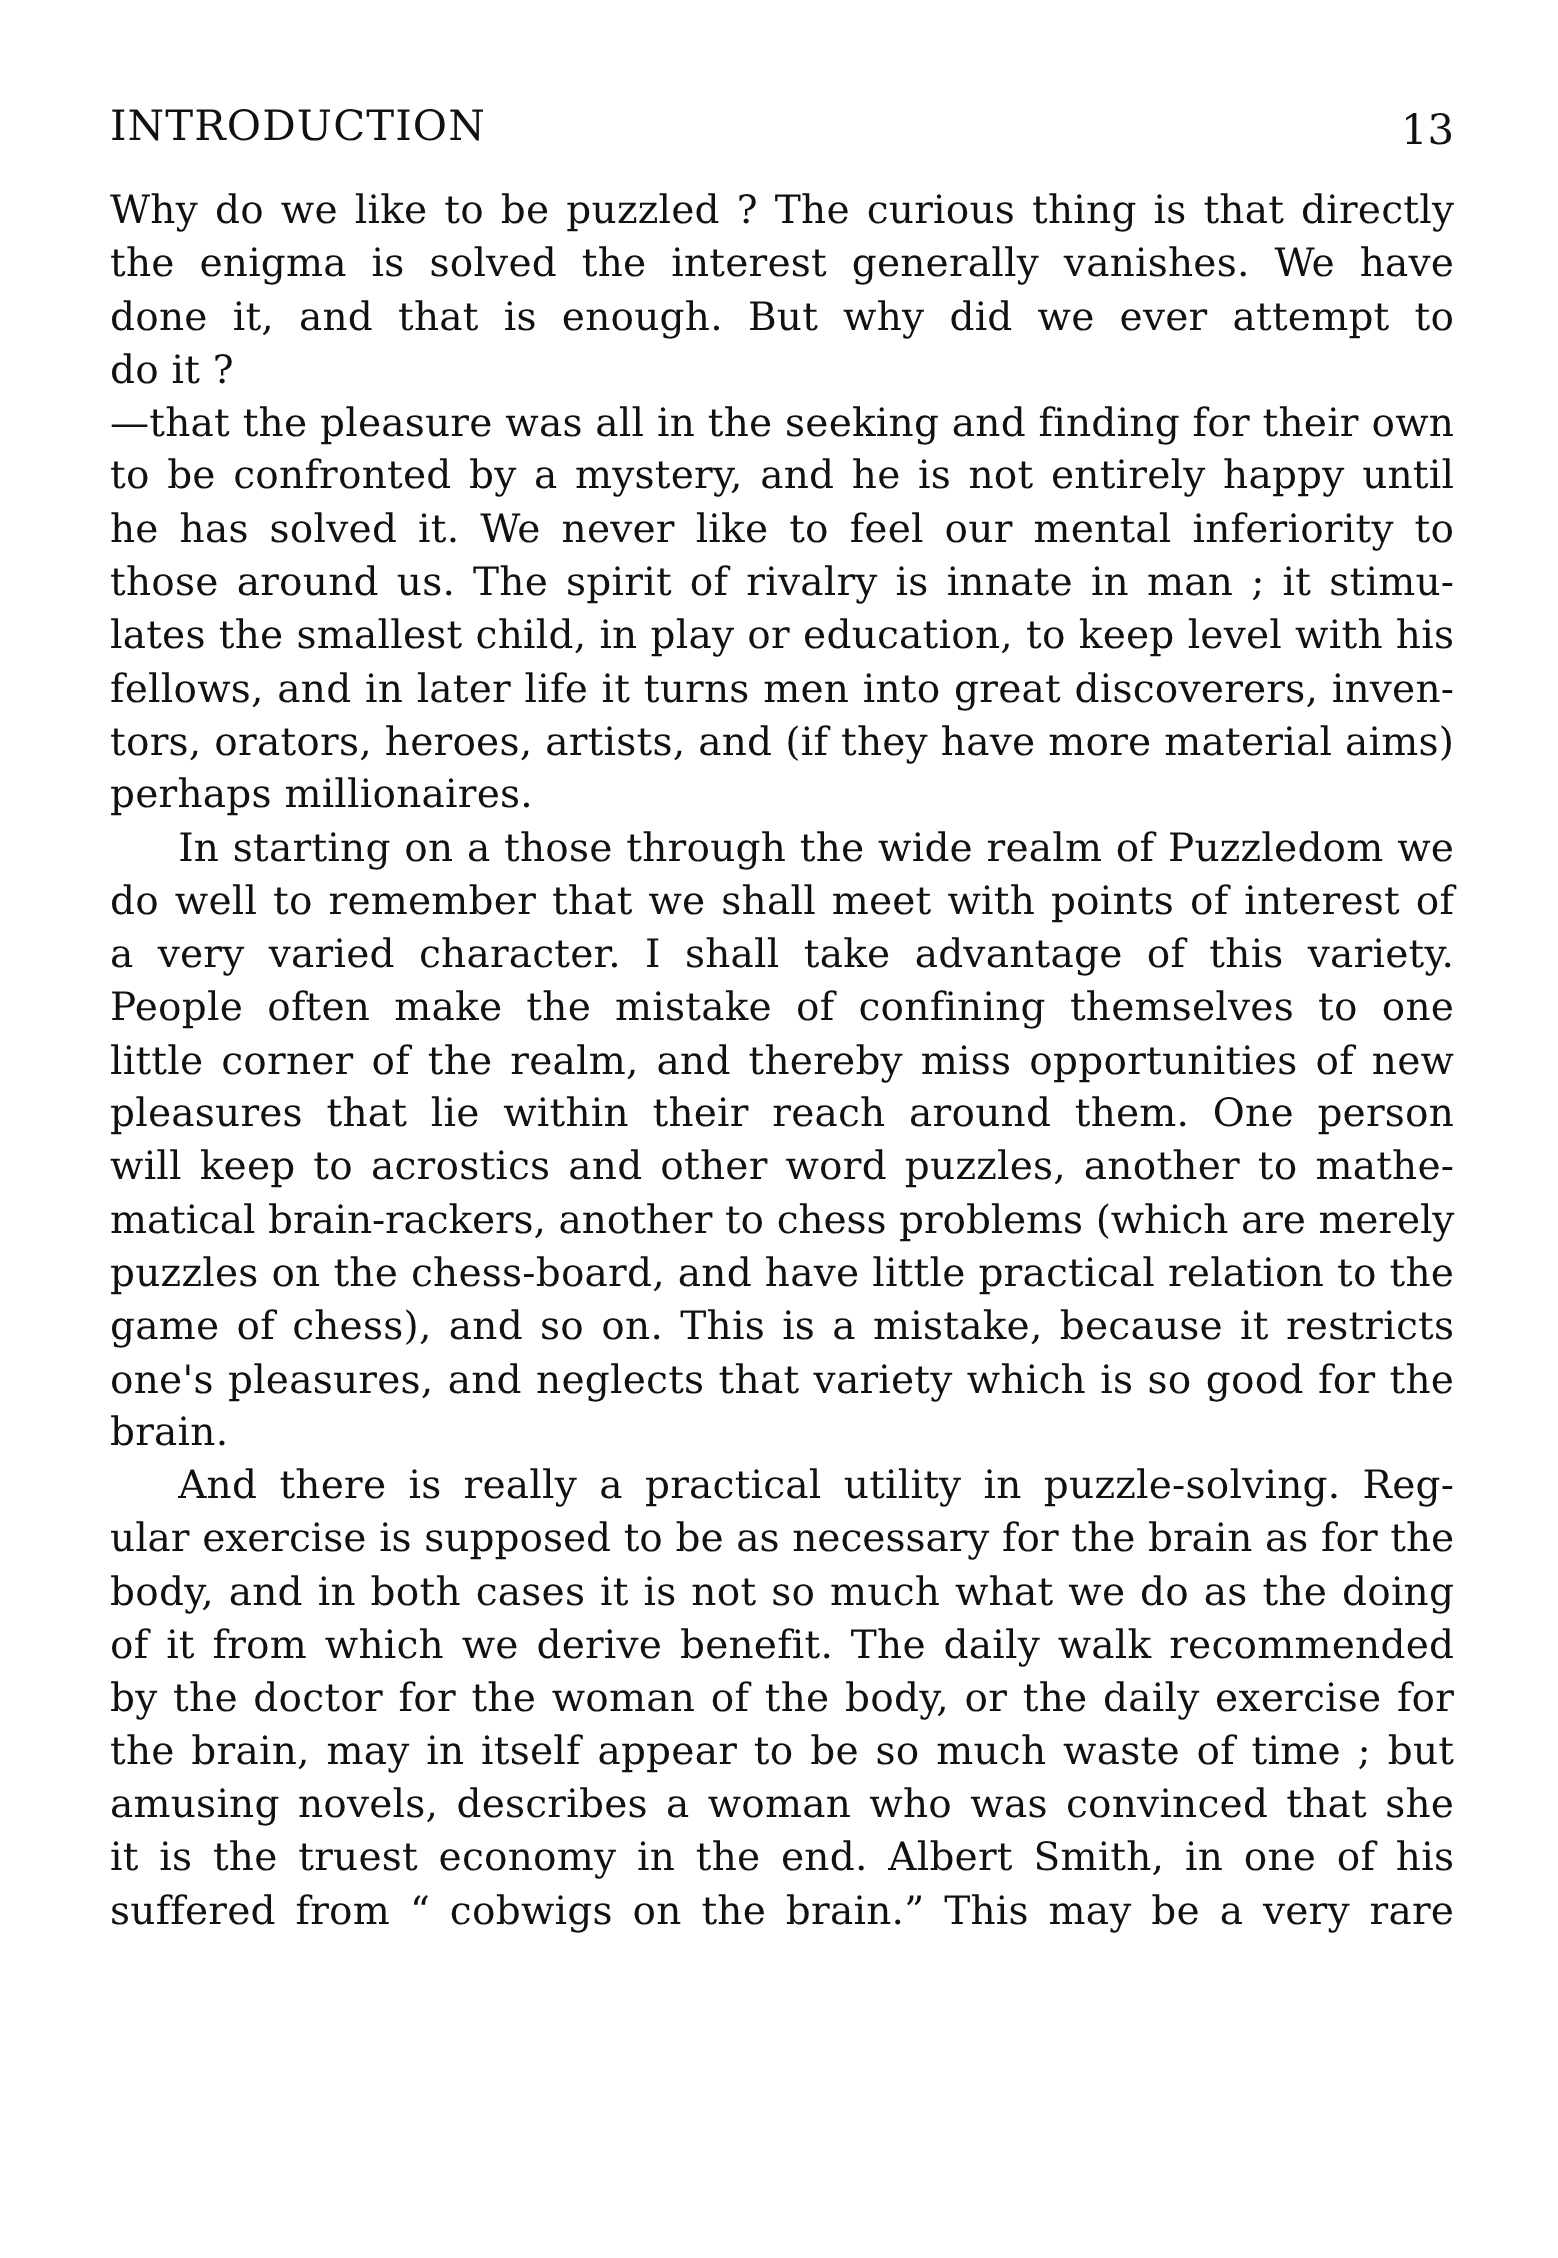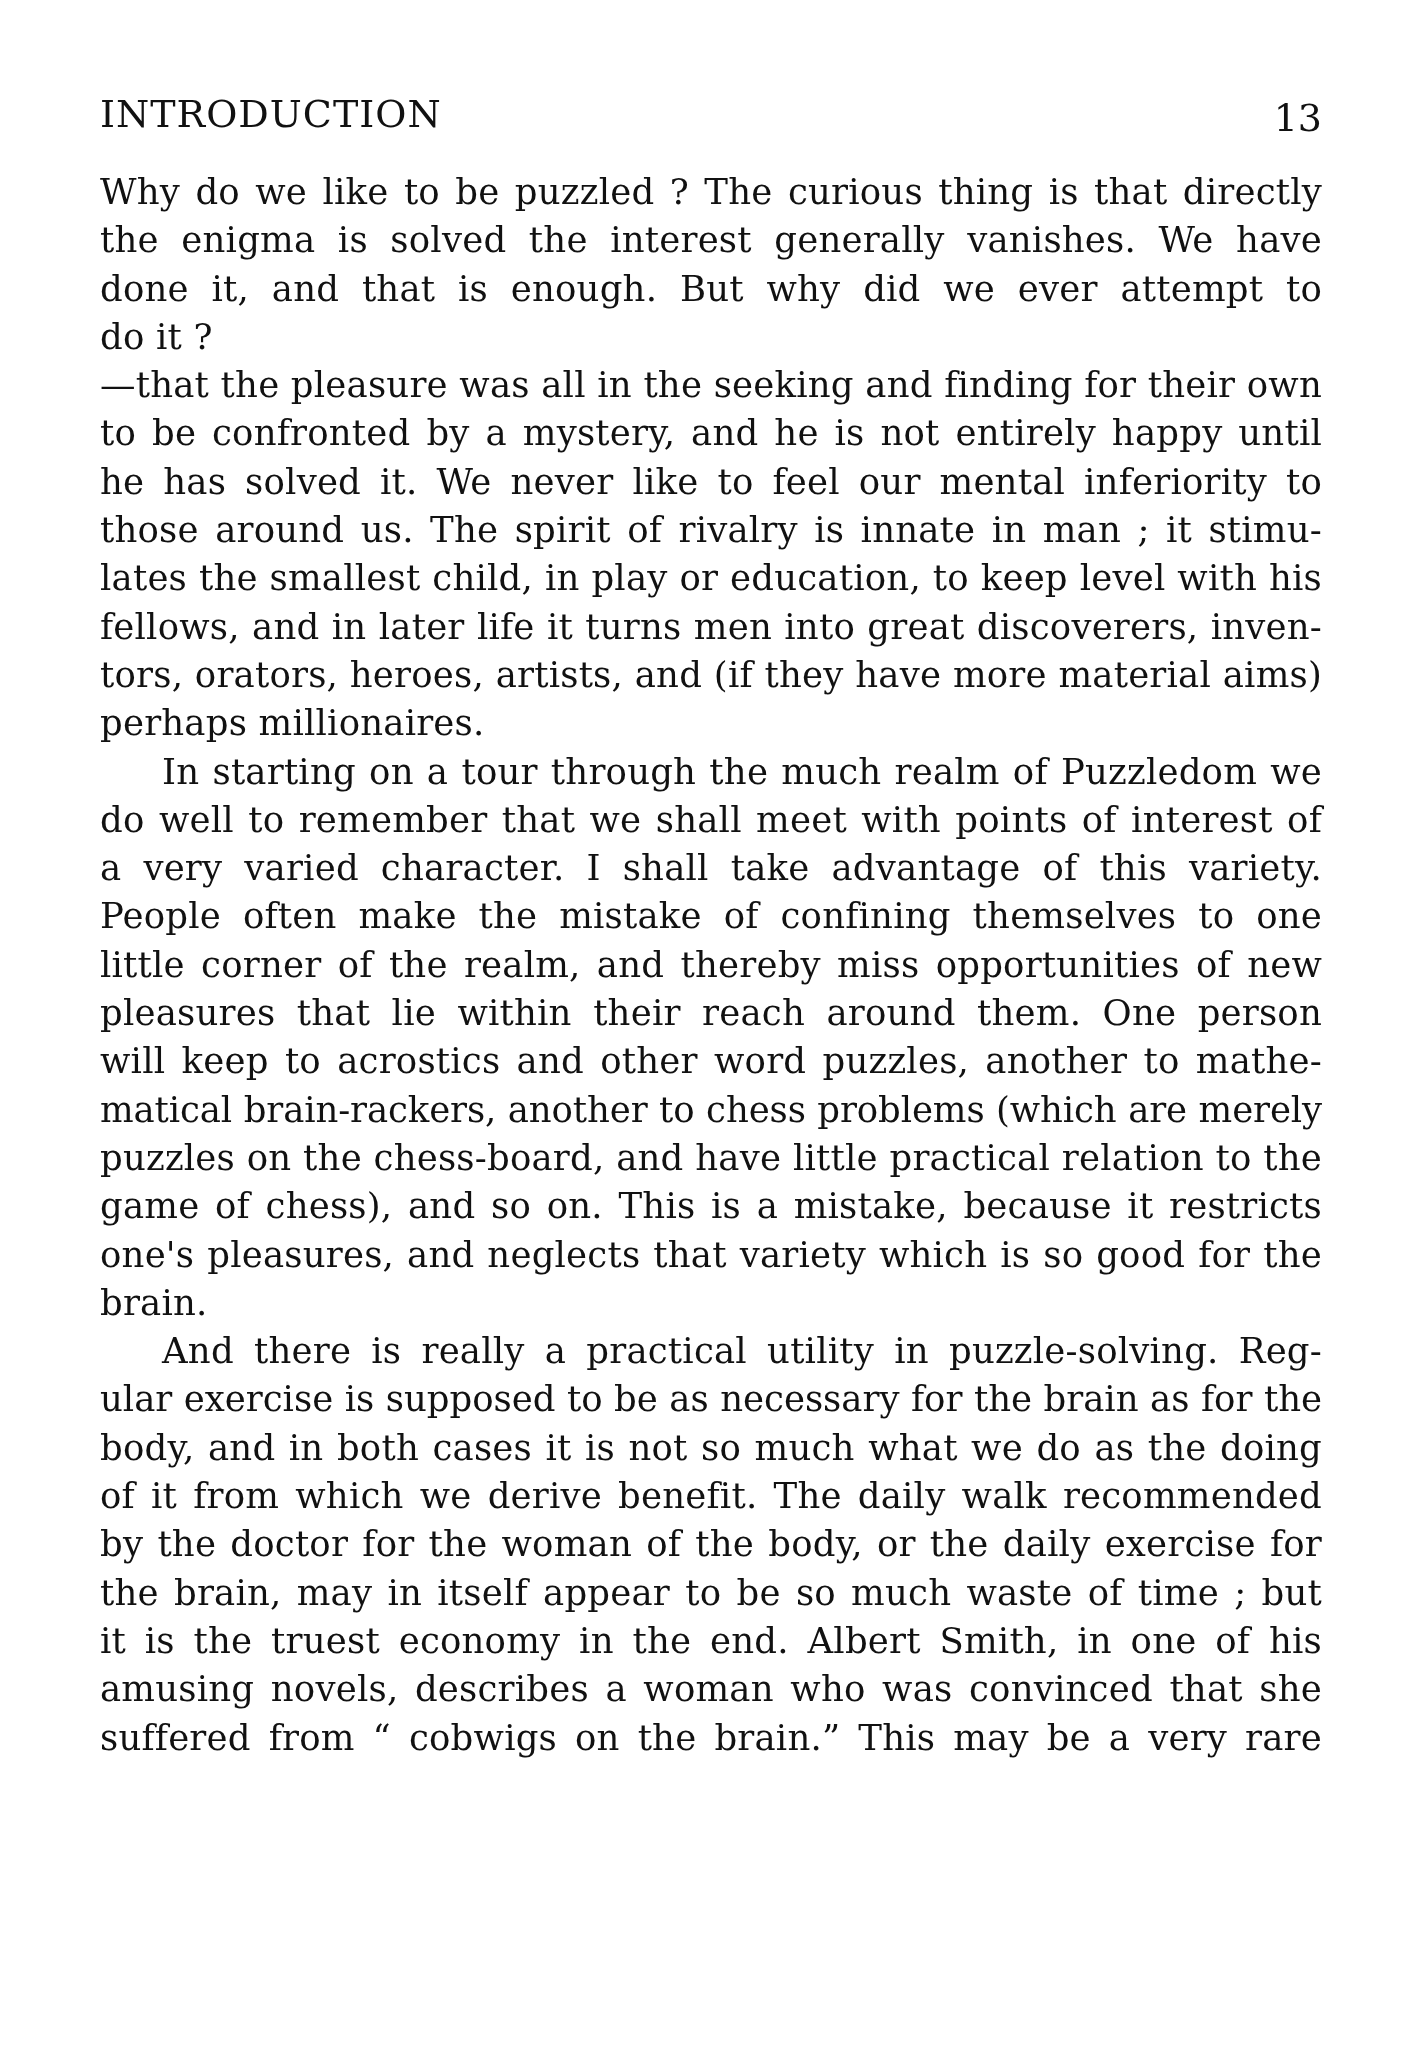--- a/index.html
+++ b/index.html
@@ -46,37 +46,37 @@
     <span class="line">—that the pleasure was all in the seeking and finding for their own</span>
     <span class="line">to be confronted by a mystery, and he is not entirely happy until</span>
     <span class="line">he has solved it.  We never like to feel our mental inferiority to</span>
     <span class="line">those around us.  The spirit of rivalry is innate in man ;  it stimu-</span>
     <span class="line">lates the smallest child, in play or education, to keep level with his</span>
     <span class="line">fellows, and in later life it turns men into great discoverers, inven-</span>
     <span class="line">tors, orators, heroes, artists, and (if they have more material aims)</span>
     <span class="line last">perhaps millionaires.</span>
   </div>
   <div class="para">
-    <span class="line" style="padding-left:62px">In starting on a tour through the much realm of Puzzledom we</span>
+    <span class="line" style="padding-left:62px">In starting on a those through the wide realm of Puzzledom we</span>
     <span class="line">do well to remember that we shall meet with points of interest of</span>
     <span class="line">a very varied character.  I shall take advantage of this variety.</span>
     <span class="line">People often make the mistake of confining themselves to one</span>
     <span class="line">little corner of the realm, and thereby miss opportunities of new</span>
     <span class="line">pleasures that lie within their reach around them.  One person</span>
     <span class="line">will keep to acrostics and other word puzzles, another to mathe-</span>
     <span class="line" style="letter-spacing: -0.110417px;">matical brain-rackers, another to chess problems (which are merely</span>
     <span class="line">puzzles on the chess-board, and have little practical relation to the</span>
     <span class="line">game of chess), and so on.  This is a mistake, because it restricts</span>
     <span class="line">one's pleasures, and neglects that variety which is so good for the</span>
     <span class="line last">brain.</span>
   </div>
   <div class="para">
     <span class="line" style="padding-left:62px">And there is really a practical utility in puzzle-solving.  Reg-</span>
     <span class="line" style="letter-spacing: -0.0180254px;">ular exercise is supposed to be as necessary for the brain as for the</span>
     <span class="line">body, and in both cases it is not so much what we do as the doing</span>
     <span class="line">of it from which we derive benefit.  The daily walk recommended</span>
     <span class="line">by the doctor for the woman of the body, or the daily exercise for</span>
     <span class="line">the brain, may in itself appear to be so much waste of time ;  but</span>
+    <span class="line">amusing novels, describes a woman who was convinced that she</span>
     <span class="line">it is the truest economy in the end.  Albert Smith, in one of his</span>
-    <span class="line">amusing novels, describes a woman who was convinced that she</span>
     <span class="line">suffered from “ cobwigs on the brain.”  This may be a very rare</span>
   </div>
 </div>
 
 </body></html>

